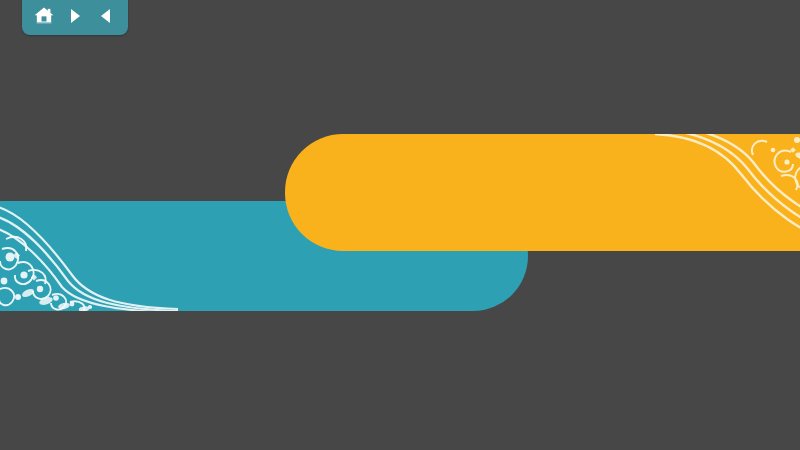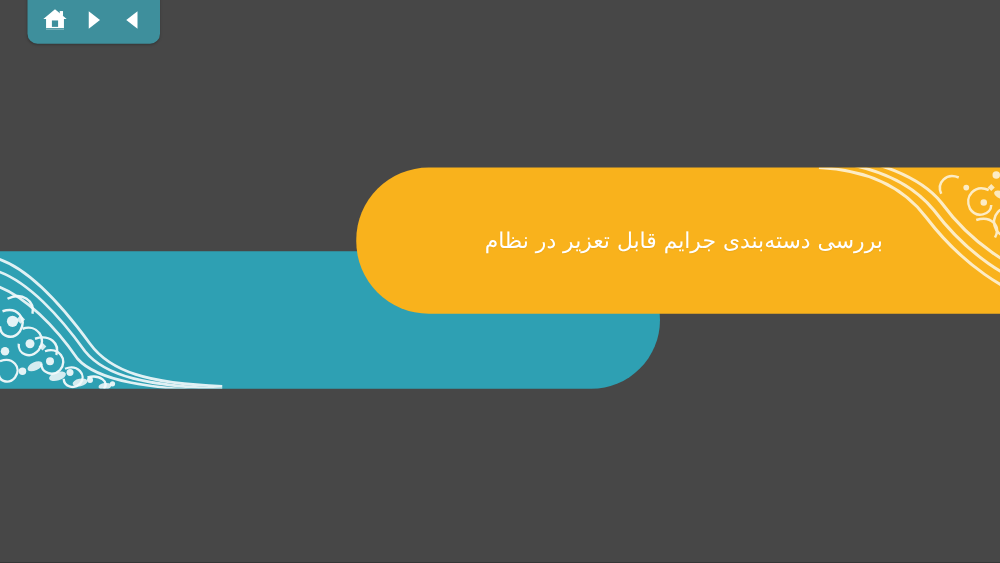--- a/index.html
+++ b/index.html
@@ -207,18 +207,17 @@
         <ellipse cx="168" cy="36" rx="7" ry="3.4" transform="rotate(28 168 36)"></ellipse>
         <ellipse cx="146" cy="22" rx="6" ry="3" transform="rotate(22 146 22)"></ellipse>
         <ellipse cx="182" cy="58" rx="5.6" ry="2.8" transform="rotate(40 182 58)"></ellipse>
         <rect x="154" y="30" width="5" height="5" transform="rotate(45 156.5 32.5)"></rect>
         <rect x="172" y="50" width="4.4" height="4.4" transform="rotate(45 174 52)"></rect>
         <rect x="136" y="14" width="4" height="4" transform="rotate(45 138 16)"></rect>
       </g>
     </svg>
 
     <div id="slide-title">
-      <span class="ln">بررسی دسته‌بندی جرایم قابل تعزیر در نظام</span>
     </div>
 
   </div>
 
 </div>
 
 </body></html>

